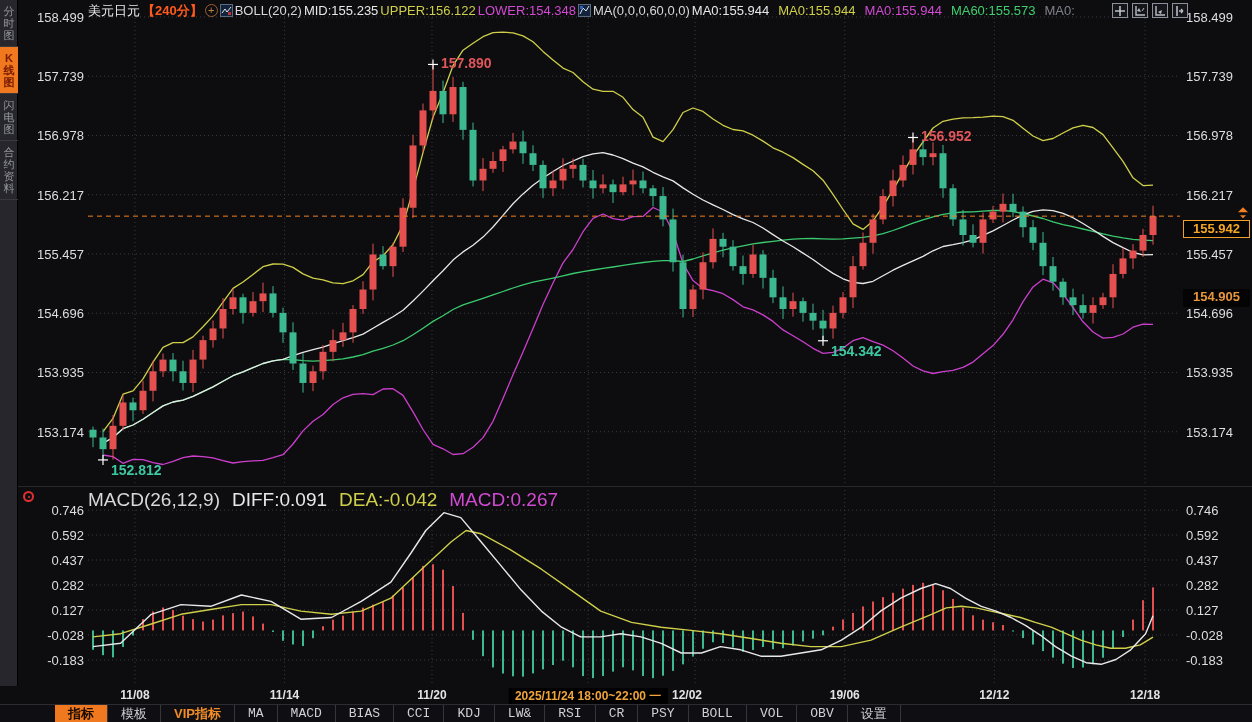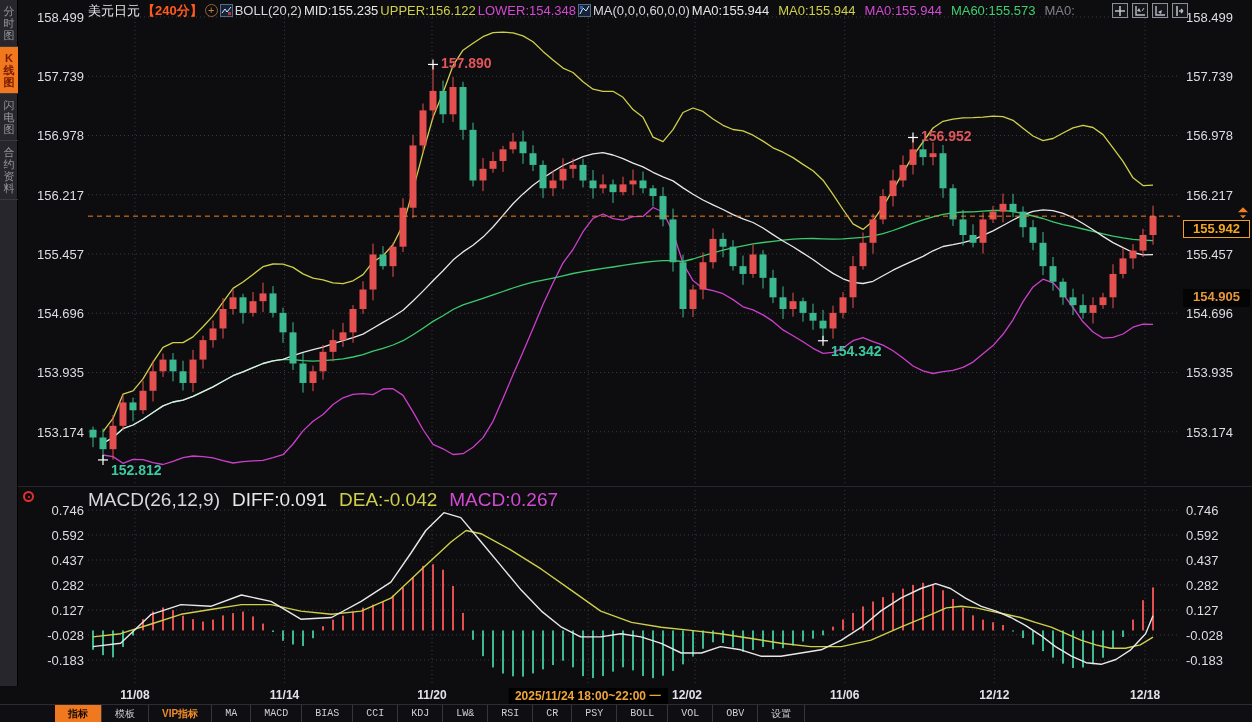--- a/index.html
+++ b/index.html
@@ -35,21 +35,21 @@
   .ptag.cur{top:220px;border:1px solid #f0a028;color:#f5a623;}
   .ptag.prev{top:289px;color:#e8963c;}
   
   .xrow{position:absolute;left:0;top:686px;width:1252px;height:18px;z-index:5;font-size:12px;font-weight:bold;}
   .xtick{position:absolute;top:2px;transform:translateX(-50%);color:#e2e2e6;white-space:nowrap;}
   .xtick.hl{background:#000;color:#f0a43c;padding:0 6px;line-height:16px;}
   .periodtag{position:absolute;left:75px;top:18px;color:#f08021;white-space:nowrap;cursor:pointer;font-family:Liberation Mono, monospace;}
   
   .toolbar{position:absolute;left:0;top:704px;width:1252px;height:18px;background:#0f0f13;
            border-top:1px solid #2c2c32;display:flex;align-items:stretch;padding-left:55px;z-index:6;
-           font-size:10px;}
+           font-size:13px;}
   .tb-item{padding:0 13px;display:flex;align-items:center;color:#cfcfd4;border-right:1px solid #36363c;
            cursor:pointer;white-space:nowrap;font-family:"Liberation Mono","DejaVu Sans Mono",monospace;}
   .tb-item.cjk{font-family:"Liberation Sans","DejaVu Sans",sans-serif;}
   .tb-item.active{background:#f0781e;color:#1c0c00;font-weight:bold;}
   .tb-item.vip{color:#f08c28;font-weight:bold;}
   .watermark{position:absolute;right:6px;bottom:0px;font-size:33px;font-weight:bold;color:#f2f2f2;
              z-index:7;letter-spacing:1px;opacity:.95;}
 </style>
 </head>
 <body>
@@ -544,21 +544,21 @@
   <div class="ptag prev">154.905</div>
 
   <div class="xrow">
     <div class="periodtag">240分 ▲</div>
     <div id="xticks">
         <div class="xtick" style="left: 134.956px;">11/08</div>
         <div class="xtick" style="left: 284.56px;">11/14</div>
         <div class="xtick" style="left: 431.98px;">11/20</div>
         <div class="xtick hl" style="left: 588.136px;">2025/11/24 18:00~22:00 一</div>
         <div class="xtick" style="left: 687px; text-align: right;">12/02</div>
-        <div class="xtick" style="left: 844.756px;">11/06</div>
+        <div class="xtick" style="left: 844.756px;">19/06</div>
         <div class="xtick" style="left: 994.36px;">12/12</div>
         <div class="xtick" style="left: 1145.06px;">12/18</div>
       </div>
   </div>
 
   <div class="toolbar" id="toolbar">
       <div class="tb-item cjk active">指标</div>
       <div class="tb-item cjk">模板</div>
       <div class="tb-item cjk vip">VIP指标</div>
       <div class="tb-item">MA</div>

